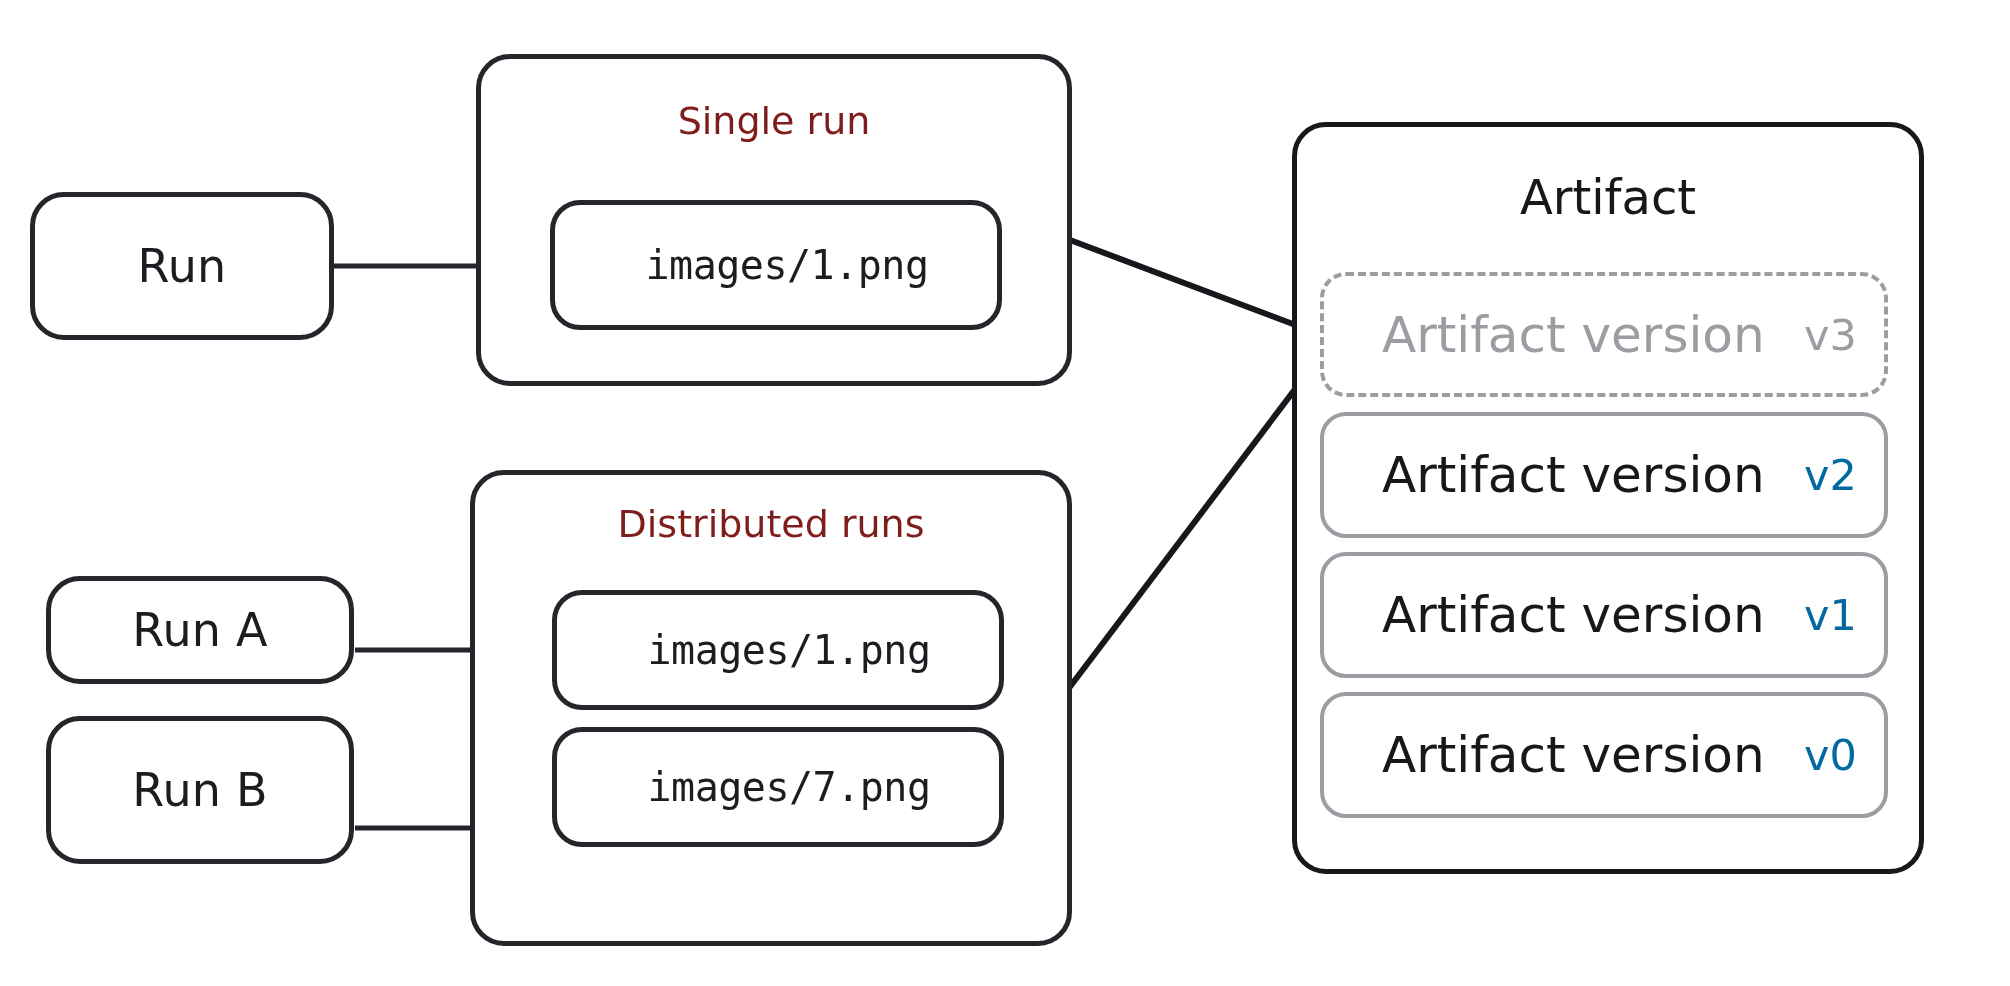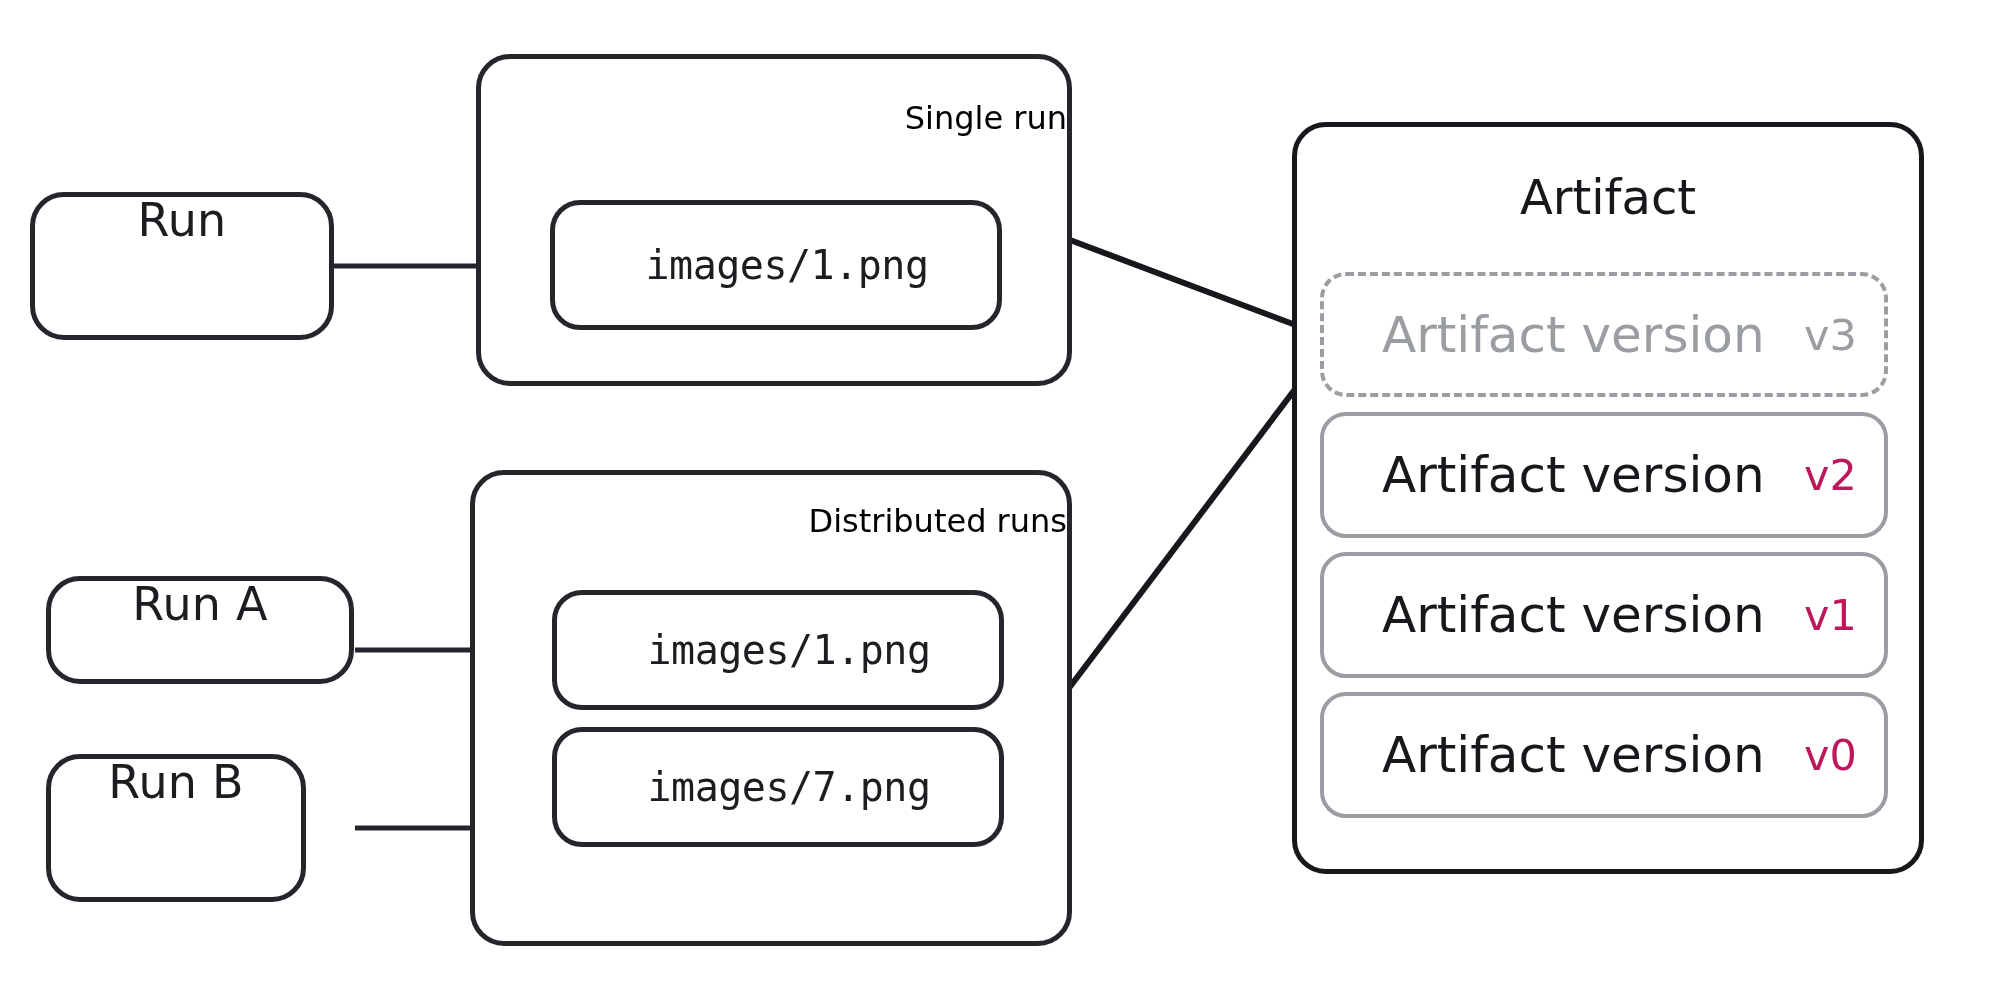--- a/index.html
+++ b/index.html
@@ -19,21 +19,21 @@
     overflow: hidden;
   }
   
   .node {
     position: absolute;
     box-sizing: border-box;
     background: #ffffff;
     border: 5px solid #24262b;
     border-radius: 34px;
     display: flex;
-    align-items: flex-start;
+    align-items: center;
     justify-content: center;
     color: #1b1d21;
   }
   .node-label {
     font-size: 44px;
     line-height: 1;
     letter-spacing: 0.2px;
     white-space: nowrap;
   }
   
@@ -45,23 +45,23 @@
     position: absolute;
     box-sizing: border-box;
     background: #ffffff;
     border: 5px solid #24262b;
     border-radius: 34px;
   }
   .group-title {
     position: absolute;
     left: 0;
     right: 0;
-    text-align: right;
-    font-size: 32px;
-    color: #000000;
+    text-align: center;
+    font-size: 38px;
+    color: #7f1d1d;
     white-space: nowrap;
   }
   
   .file-box {
     position: absolute;
     box-sizing: border-box;
     background: #ffffff;
     border: 5px solid #24262b;
     border-radius: 30px;
     display: flex;
@@ -111,21 +111,21 @@
     position: absolute;
     left: 58px;
     font-size: 50px;
     color: #16181c;
     white-space: nowrap;
   }
   .version-tag {
     position: absolute;
     left: 480px;
     font-size: 43px;
-    color: #be185d;
+    color: #0369a1;
     white-space: nowrap;
   }
   .version-row.pending .version-name,
   .version-row.pending .version-tag {
     color: #9a9da1;
   }
   
   #arrows {
     position: absolute;
     left: 0;
@@ -162,21 +162,21 @@
   </svg>
 
   <div class="node run-pill" style="left:30px; top:192px; width:304px; height:148px;">
     <span class="node-label">Run</span>
   </div>
 
   <div class="node run-pill" style="left:46px; top:576px; width:308px; height:108px;">
     <span class="node-label">Run A</span>
   </div>
 
-  <div class="node run-pill" style="left:46px; top:754px; width:260px; height:148px;">
+  <div class="node run-pill" style="left:46px; top:716px; width:308px; height:148px;">
     <span class="node-label">Run B</span>
   </div>
 
   <div class="group" style="left:476px; top:54px; width:596px; height:332px;">
     <div class="group-title" style="top:40px;">Single run</div>
   </div>
 
   <div class="file-box" style="left:550px; top:200px; width:452px; height:130px;">
     <span class="file-label">images/1.png</span>
   </div>

